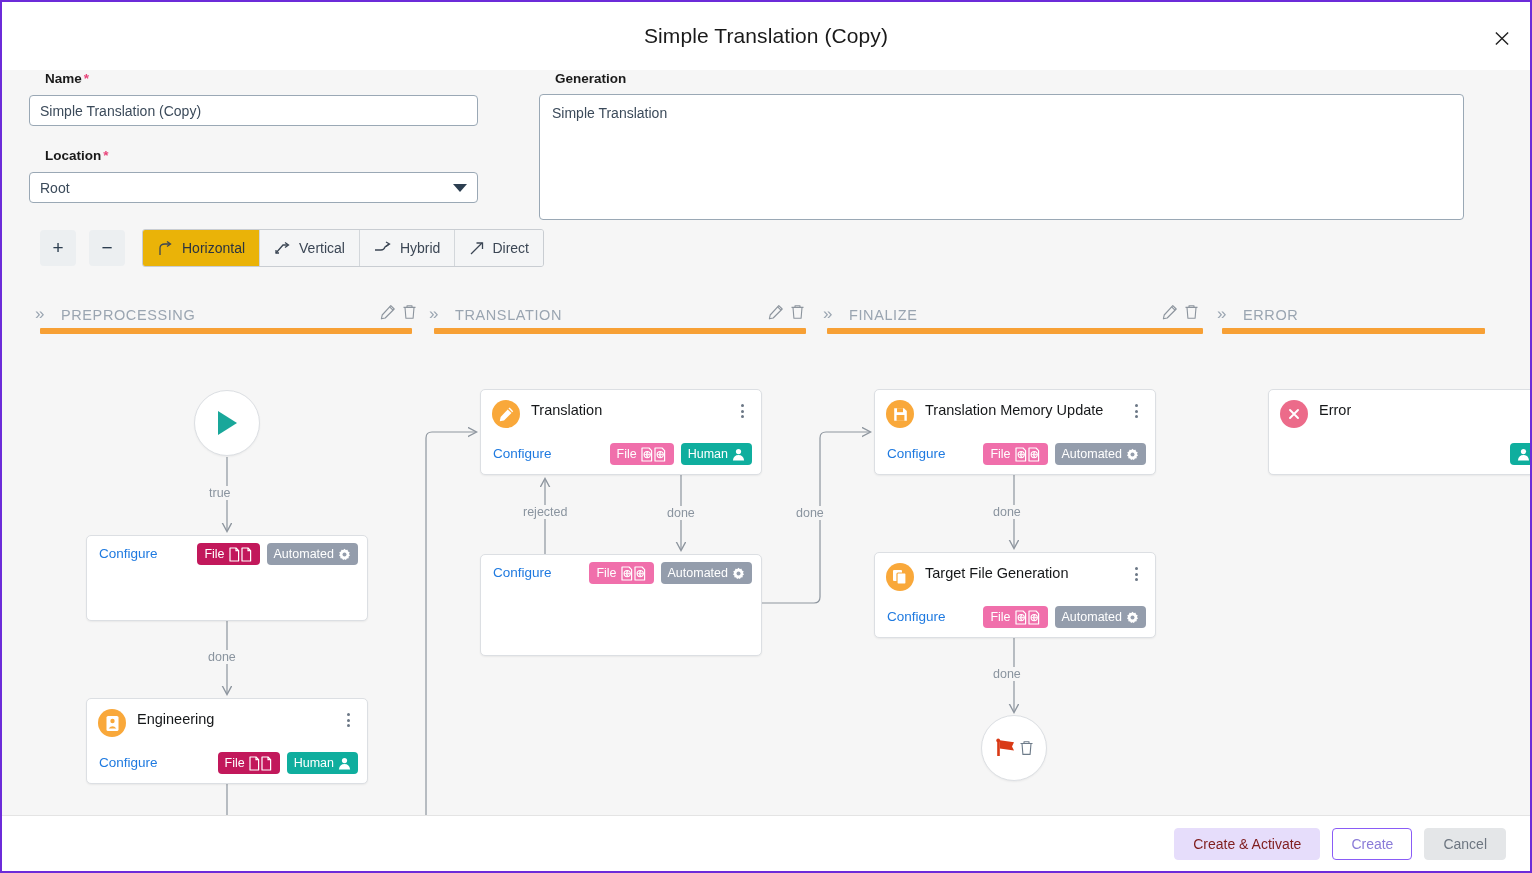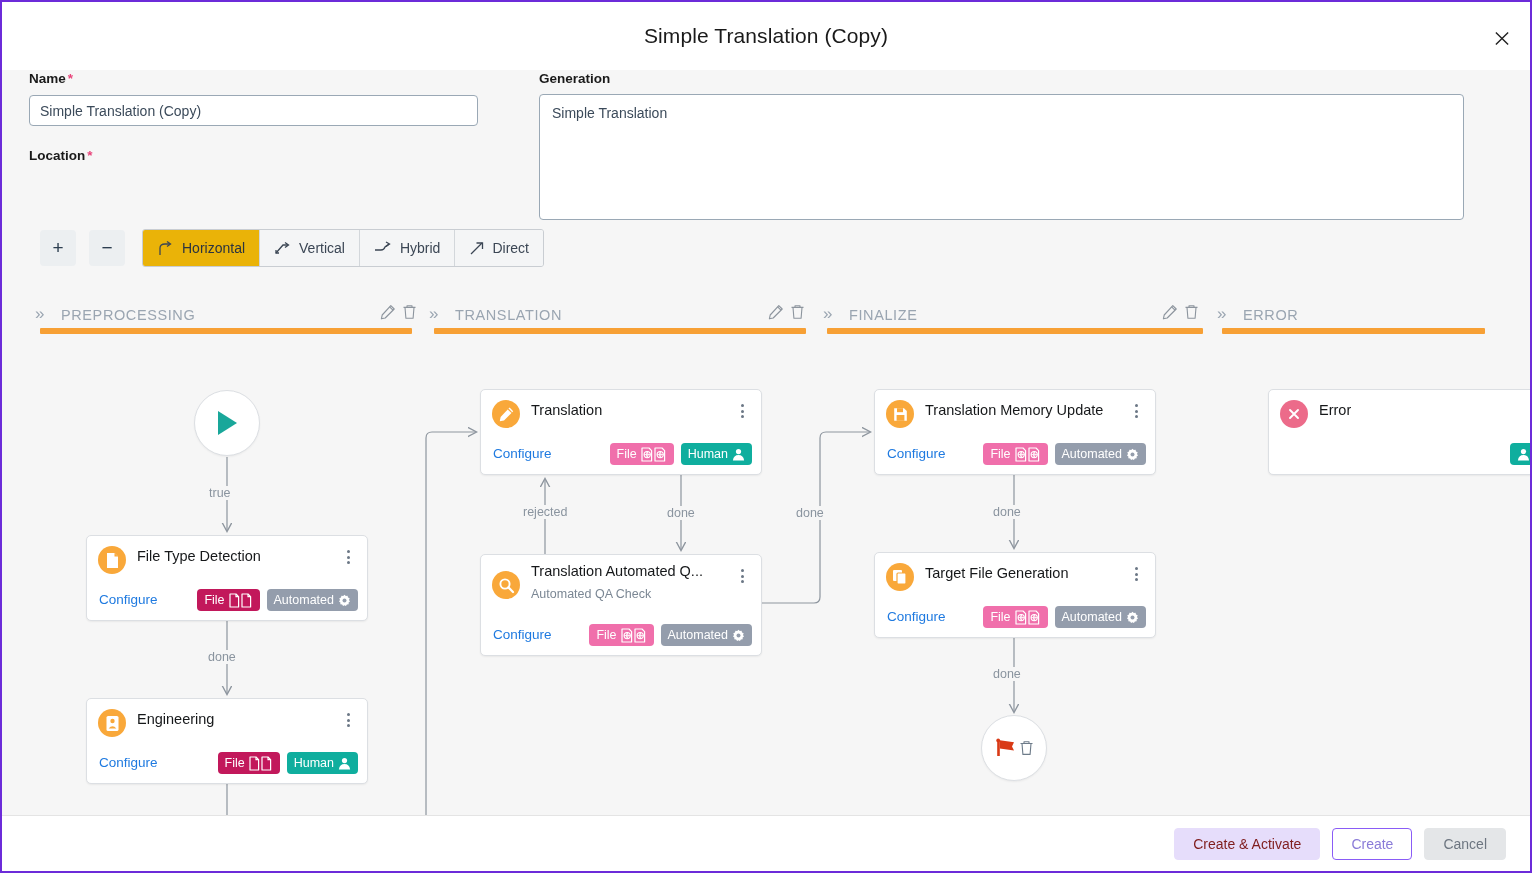--- a/index.html
+++ b/index.html
@@ -39,21 +39,21 @@
   }
 
   
   .formzone {
     position: absolute; left: 0; top: 68px;
     width: 1528px; height: 149px;
     background: #f6f6f6;
   }
   .field-label {
     position: absolute;
-    font-size: 13.5px; font-weight: bold; color: #1a1a1a;
+    font-size: 13.5px; font-weight: bold; color: #1a1a1a; margin-left: 16px;
   }
   .req { color: #e8447a; font-weight: bold; margin-left: 2px; }
 
   #lbl-name { left: 27px; top: 1px; }
   #lbl-location { left: 27px; top: 78px; }
   #lbl-description { left: 537px; top: 1px; }
 
   .text-input {
     position: absolute;
     background: #fff;
@@ -259,20 +259,24 @@
   </div>
 
   <div class="formzone">
     <div class="field-label" id="lbl-name">
       <span>Name</span><span class="req">*</span>
     </div>
     <input class="text-input" id="input-name" value="Simple Translation (Copy)" style="">
 
     <div class="field-label" id="lbl-location">
       <span>Location</span><span class="req">*</span>
+    </div>
+    <div class="select-wrap">
+      <input class="text-input" id="input-location" readonly="" value="Root" style="">
+      <span class="caret"></span>
     </div>
 
     <div class="field-label" id="lbl-description">Generation</div>
     <textarea id="input-description" style="">Simple Translation</textarea>
   </div>
 
   <div class="toolbar">
     <button class="zoom-btn">+</button>
     <button class="zoom-btn">−</button>
     <div class="layout-group">
@@ -398,35 +402,20 @@
         <rect x="2.2" y="3" width="2.6" height="16" fill="#d93a16"></rect>
         <path d="M4.8 3.2 L19 5.2 L17 9.4 L19 13.4 L4.8 11.4 Z" fill="#d93a16"></path>
       </svg>
       <svg width="15" height="16" viewBox="0 0 15 16">
         <path d="M1.5 3.5 H13.5 M5 3.5 V1.8 H10 V3.5 M3 3.5 L3.9 14.4 H11.1 L12 3.5" stroke="#6d7b89" stroke-width="1.1" fill="none" stroke-linejoin="round"></path>
       </svg>
     </div>
 
     <div id="nodes">
         <div class="node" style="left: 84px; top: 197px; width: 282px; height: 86px;">
-          <div class="node-head">
-       <div class="node-ico ">
-              <svg width="15" height="17" viewBox="0 0 15 17">
-                <path d="M2 1 H9.5 L13 4.5 V16 H2 Z" fill="#fff"></path>
-                <path d="M9.5 1 V4.5 H13" fill="#f9a83a"></path>
-              </svg>
-            </div>
-       <div class="node-title">File Type Detection</div>
-
-       <div class="kebab">
-              <i></i>
-              <i></i>
-              <i></i>
-            </div>
-     </div>
      <div class="node-foot">
        <span class="configure">Configure</span>
        <div class="chips">
               <span class="chip file-dark">
        <span>File</span>
        <span>
                   <svg width="24" height="15" viewBox="0 0 24 15">
                     <path d="M1 1 H7 L9.6 3.6 V14 H1 Z" fill="none" stroke="#fff" stroke-width="1.2" stroke-linejoin="round"></path>
                     <path d="M7 1 V3.6 H9.6" fill="none" stroke="#fff" stroke-width="1.2"></path>
                     <path d="M13 1 H19 L21.6 3.6 V14 H13 Z" fill="none" stroke="#fff" stroke-width="1.2" stroke-linejoin="round"></path>
@@ -527,35 +516,20 @@
                   <svg width="13" height="13" viewBox="0 0 13 13">
                     <circle cx="6.5" cy="3.6" r="2.6" fill="#fff"></circle>
                     <path d="M0.9 12.4 Q1.6 6.9 6.5 6.9 Q11.4 6.9 12.1 12.4 Z" fill="#fff"></path>
                   </svg>
                 </span>
      </span>
             </div>
      </div>
         </div>
         <div class="node two-line" style="left: 478px; top: 216px; width: 282px; height: 102px;">
-          <div class="node-head">
-       <div class="node-ico ">
-              <svg width="17" height="17" viewBox="0 0 17 17">
-                <circle cx="7" cy="7" r="4.6" fill="none" stroke="#fff" stroke-width="1.9"></circle>
-                <path d="M10.4 10.4 L15 15" stroke="#fff" stroke-width="2.2" stroke-linecap="round"></path>
-              </svg>
-            </div>
-       <div class="node-title">Translation Automated Q...</div>
-       <div class="node-sub">Automated QA Check</div>
-       <div class="kebab">
-              <i></i>
-              <i></i>
-              <i></i>
-            </div>
-     </div>
      <div class="node-foot">
        <span class="configure">Configure</span>
        <div class="chips">
               <span class="chip file-light">
        <span>File</span>
        <span>
                   <svg width="26" height="15" viewBox="0 0 26 15">
                     <path d="M1 1 H8 L10.6 3.6 V14 H1 Z" fill="none" stroke="#fff" stroke-width="1.2" stroke-linejoin="round"></path>
                     <circle cx="6.2" cy="7.6" r="3.1" fill="none" stroke="#fff" stroke-width="1.1"></circle>
                     <path d="M3.1 7.6 H9.3 M6.2 4.5 Q8 7.6 6.2 10.7 Q4.4 7.6 6.2 4.5" fill="none" stroke="#fff" stroke-width="0.85"></path>

